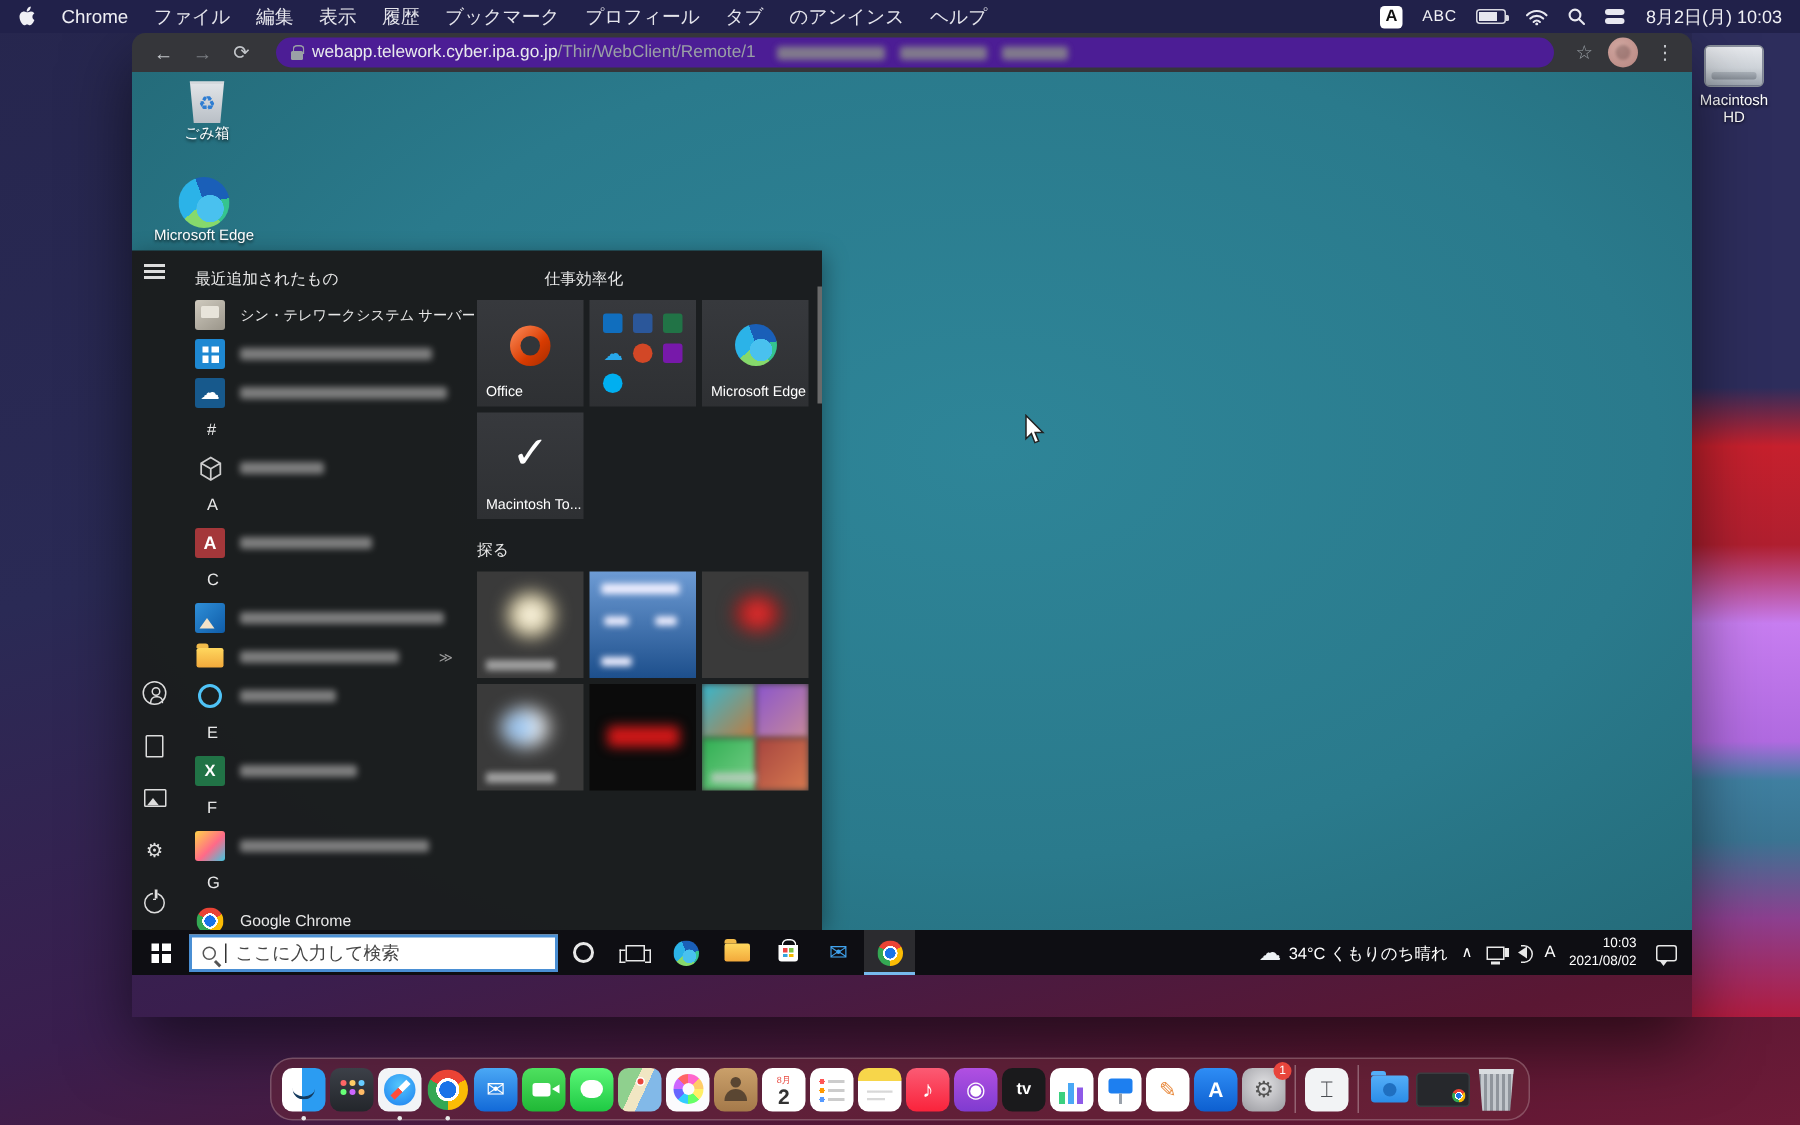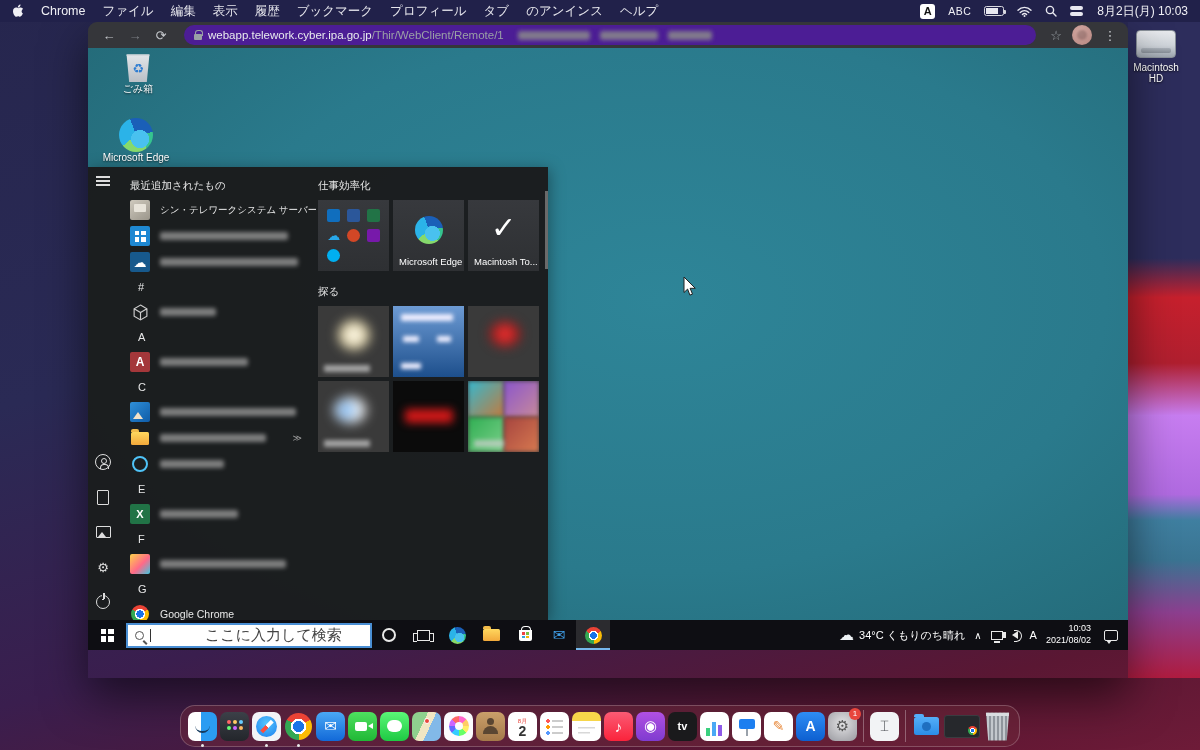--- a/index.html
+++ b/index.html
@@ -128,21 +128,21 @@
   .folder-shape::before{content:'';position:absolute;left:0;top:-3px;width:8px;height:3px;background:#f2bb4a;border-radius:2px 2px 0 0;}
   .ic-cortana{border:2.5px solid #4fc3f7;border-radius:50%;width:16px;height:16px;}
   .ic-excel{background:#217346;border-radius:2px;font-weight:bold;font-size:11px;}
   .ic-paint{background:linear-gradient(135deg,#ffd24a,#ff6a88 55%,#3ec6e0);border-radius:2px;}
   .sm-ic .chrome-logo{width:18px;height:18px;}
   .row-chevron{position:absolute;right:14px;color:#9a9a9a;font-size:9px;}
   .sm-list .redact{background:#8f8f8f;height:8px;}
 
   
   .sm-tiles{flex:1;padding:12px 6px 0 2px;position:relative;}
-  .tiles-h{font-size:10.5px;margin-bottom:7px;}
+  .tiles-h{font-size:10.5px;margin-bottom:7px;margin-left:45px;}
   .tile-grid{display:grid;grid-template-columns:repeat(3,71px);grid-auto-rows:71px;gap:4px;}
   .tile{background:linear-gradient(180deg,#37393d,#2e3033);position:relative;overflow:hidden;}
   .tile-label{position:absolute;left:6px;bottom:4px;font-size:9.5px;color:#fff;}
   .office-o{position:absolute;left:22px;top:17px;width:27px;height:27px;border-radius:50%;
     background:linear-gradient(135deg,#ff8f5d,#d83b01 60%,#a32c00);}
   .office-o::after{content:'';position:absolute;inset:7px;border-radius:50%;background:#323539;}
   .collage{position:absolute;inset:8px;display:grid;grid-template-columns:repeat(3,1fr);gap:4px;justify-items:center;align-items:center;}
   .mini{width:13px;height:13px;border-radius:2px;}
   .mini.round{border-radius:50%;}
   .yahoo-text{padding:8px 6px 0;font-size:9px;line-height:1.35;color:#fff;}
@@ -168,21 +168,21 @@
   
   .taskbar{position:absolute;left:0;bottom:0;width:1040px;height:30px;background:#0e0e13;
     display:flex;align-items:center;color:#fff;z-index:20;}
   .tb-start{width:38px;height:30px;display:flex;align-items:center;justify-content:center;}
   .tb-start .winlogo{width:13px;height:13px;}
   .searchbox{width:246px;height:25px;background:#fff;border:2px solid #4a8fd4;display:flex;align-items:center;
     padding:0 7px;gap:6px;color:#555;}
   .mag{width:9px;height:9px;border:1.5px solid #555;border-radius:50%;position:relative;flex:none;}
   .mag::after{content:'';position:absolute;left:8px;top:8px;width:5px;height:1.5px;background:#555;transform:rotate(45deg);transform-origin:0 0;}
   .caret{width:1px;height:13px;background:#333;}
-  .search-text{font-size:15px;color:#444;white-space:nowrap;margin-left:48px;}
+  .search-text{font-size:12px;color:#444;white-space:nowrap;}
   .tb-ic{width:34px;height:30px;display:flex;align-items:center;justify-content:center;position:relative;}
   .tb-ic.active{background:rgba(255,255,255,.12);box-shadow:inset 0 -2px 0 #76b9ed;}
   .cortana-ring{width:14px;height:14px;border:2px solid #e8e8e8;border-radius:50%;}
   .taskview{width:13px;height:11px;border:1.5px solid #e8e8e8;position:relative;}
   .taskview::after{content:'';position:absolute;right:-5px;top:2px;width:3px;height:7px;border:1px solid #e8e8e8;border-left:none;}
   .taskview::before{content:'';position:absolute;left:-5px;top:2px;width:3px;height:7px;border:1px solid #e8e8e8;border-right:none;}
   .tb-ic .edge-logo{width:17px;height:17px;}
   .tb-ic .folder-shape{width:17px;height:12px;}
   .store-bag{width:13px;height:11px;background:#fff;border-radius:0 0 2px 2px;position:relative;}
   .store-bag::before{content:'';position:absolute;left:2.5px;top:-4px;width:8px;height:5px;border:1.5px solid #fff;border-bottom:none;border-radius:4px 4px 0 0;}
@@ -450,20 +450,24 @@
               <span class="chrome-logo" style="display:block;"></span>
             </span>
           <span class="sm-label">Google Chrome</span>
         </div>
       </div>
 
       <div class="sm-tiles">
         <div class="tiles-h">仕事効率化</div>
         <div class="tile-grid">
           <div class="tile">
+            <span class="office-o"></span>
+            <span class="tile-label">Office</span>
+          </div>
+          <div class="tile">
             <span class="collage">
               <i class="mini" style="background:#106ebe;"></i>
                 <i class="mini" style="background:#2b579a;"></i>
                 <i class="mini" style="background:#217346;"></i>
               <i style="color:#28a8ea;font-size:13px;line-height:1;">☁</i>
                 <i class="mini round" style="background:#d24726;"></i>
                 <i class="mini" style="background:#7719aa;"></i>
               <i class="mini round" style="background:#00aff0;"></i>
                 <i></i>
                 <i></i>

